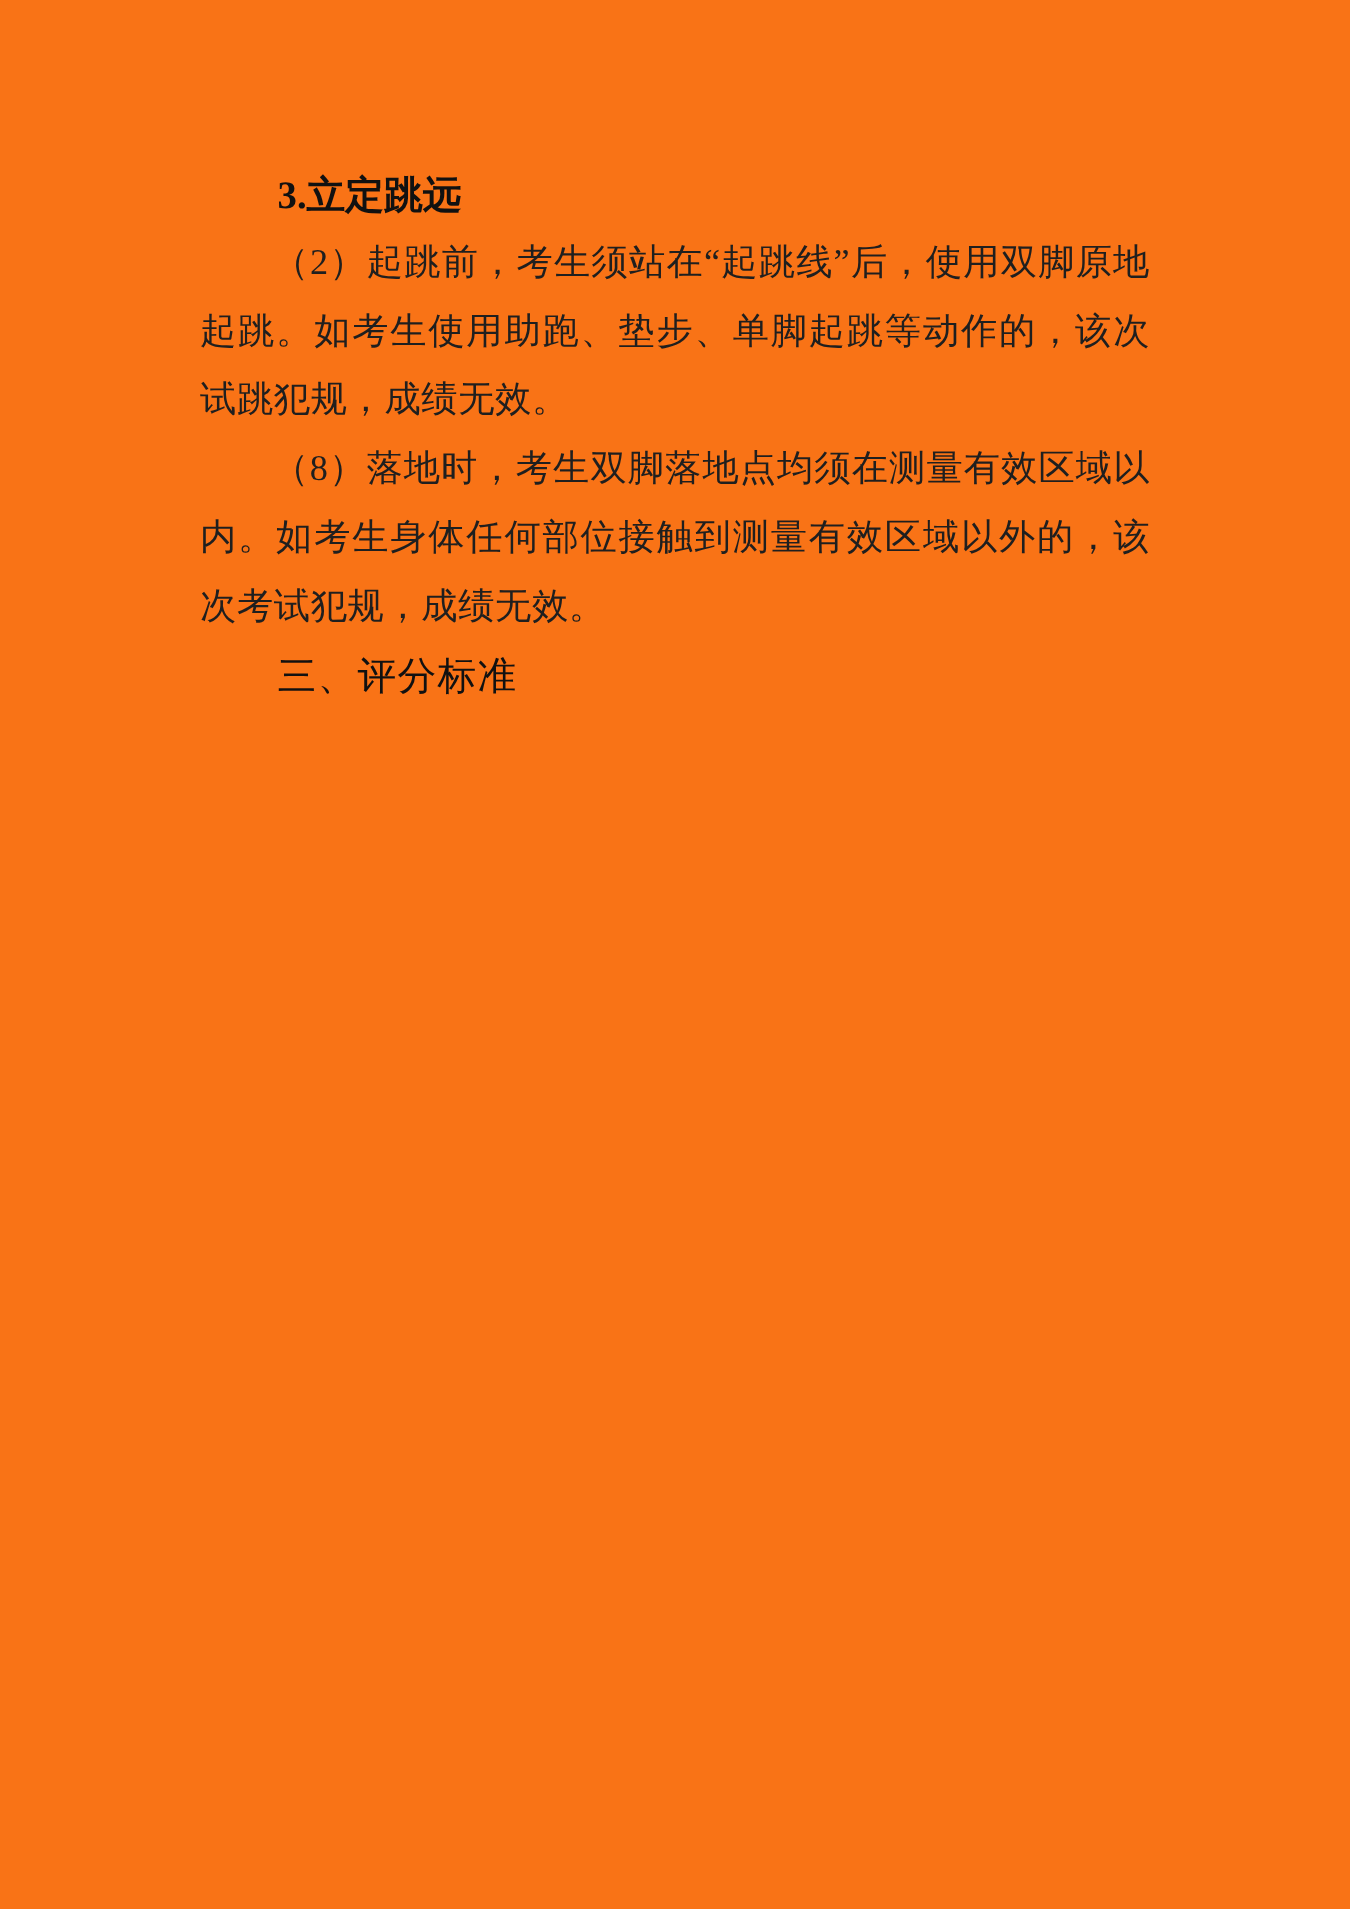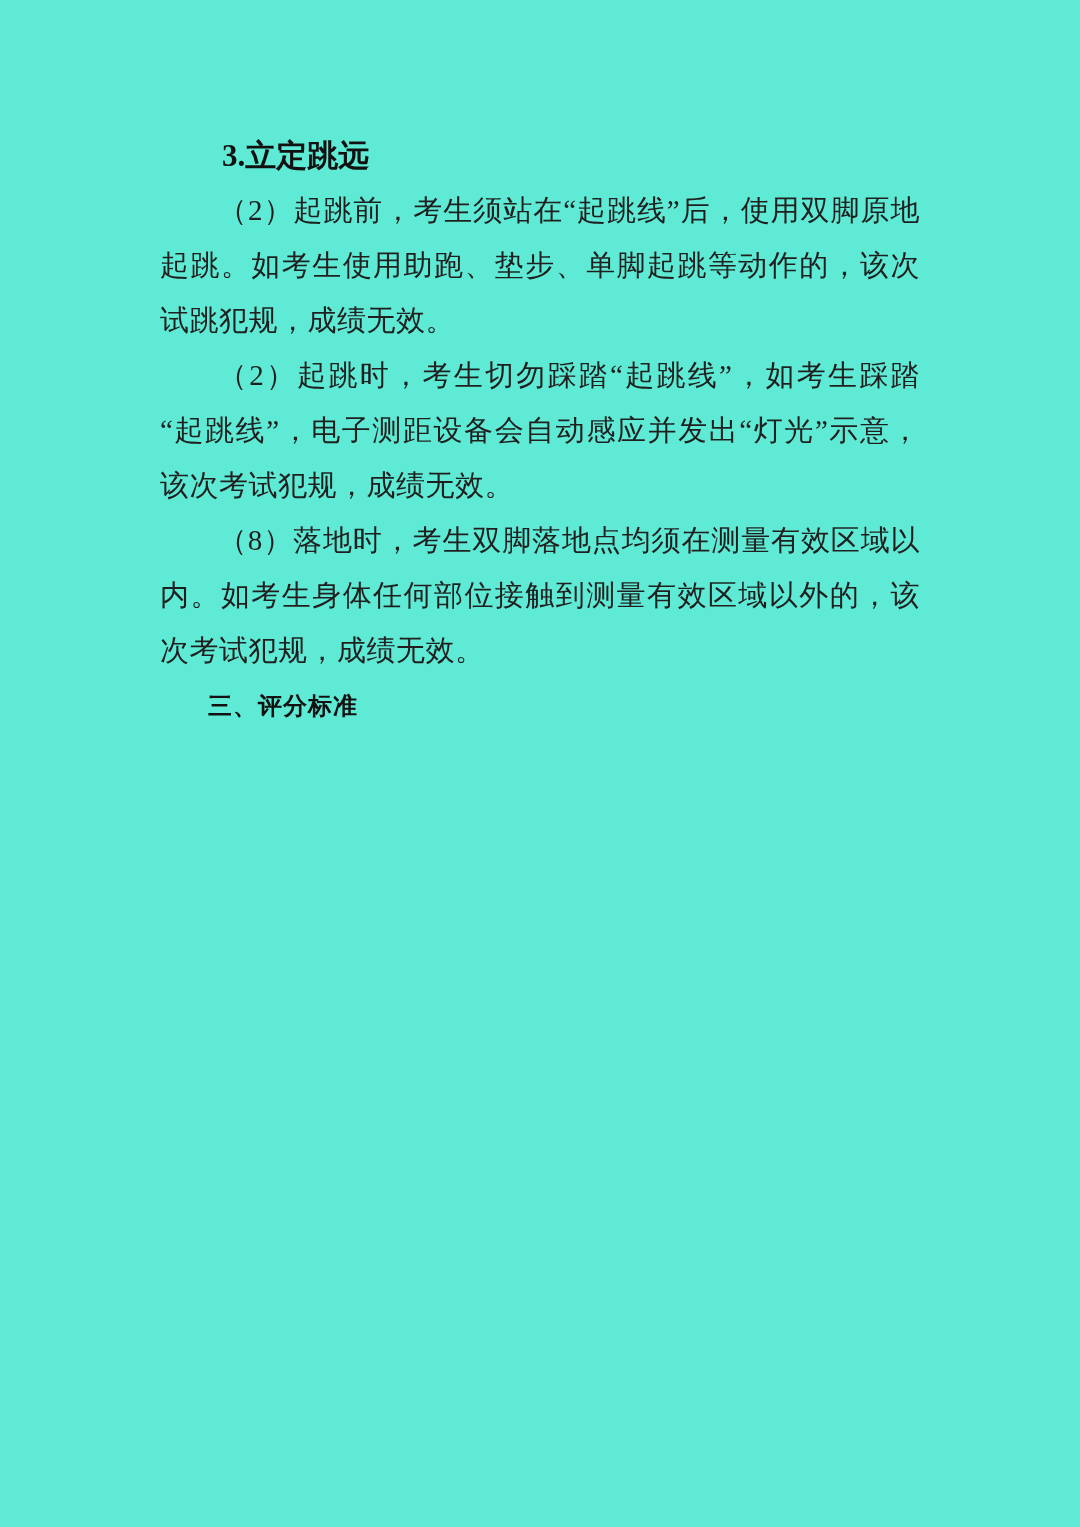--- a/index.html
+++ b/index.html
@@ -4,21 +4,21 @@
 <style>
   html, body {
     margin: 0;
     padding: 0;
     background: #ffffff;
   }
   .page {
     position: relative;
     width: 1080px;
     height: 1527px;
-    background: #5eead4;
+    background: #f97316;
     overflow: hidden;
     font-family: "Liberation Serif", "DejaVu Serif", serif;
     color: #1f1f1f;
   }
   .content {
     position: absolute;
     left: 160px;
     top: 128px;
     width: 760px;
     font-size: 29px;
@@ -32,33 +32,32 @@
     padding: 0;
     text-indent: 2em;
   }
   .heading-numbered {
     font-weight: bold;
     font-size: 31px;
     color: #111111;
   }
   .heading-section {
     font-family: "Liberation Sans", "DejaVu Sans", sans-serif;
-    font-weight: bold;
-    font-size: 24px;
+    font-weight: normal;
+    font-size: 31px;
     color: #111111;
     letter-spacing: 1px;
   }
   .body-par {
     letter-spacing: 0.5px;
   }
 </style>
 </head>
 <body>
 
 <div class="page">
   <div class="content">
     <p class="heading-numbered">3.立定跳远</p>
     <p class="body-par">（2）起跳前，考生须站在“起跳线”后，使用双脚原地起跳。如考生使用助跑、垫步、单脚起跳等动作的，该次试跳犯规，成绩无效。</p>
-    <p class="body-par">（2）起跳时，考生切勿踩踏“起跳线”，如考生踩踏“起跳线”，电子测距设备会自动感应并发出“灯光”示意，该次考试犯规，成绩无效。</p>
     <p class="body-par">（8）落地时，考生双脚落地点均须在测量有效区域以内。如考生身体任何部位接触到测量有效区域以外的，该次考试犯规，成绩无效。</p>
     <p class="heading-section">三、评分标准</p>
   </div>
 </div>
 
 </body></html>

